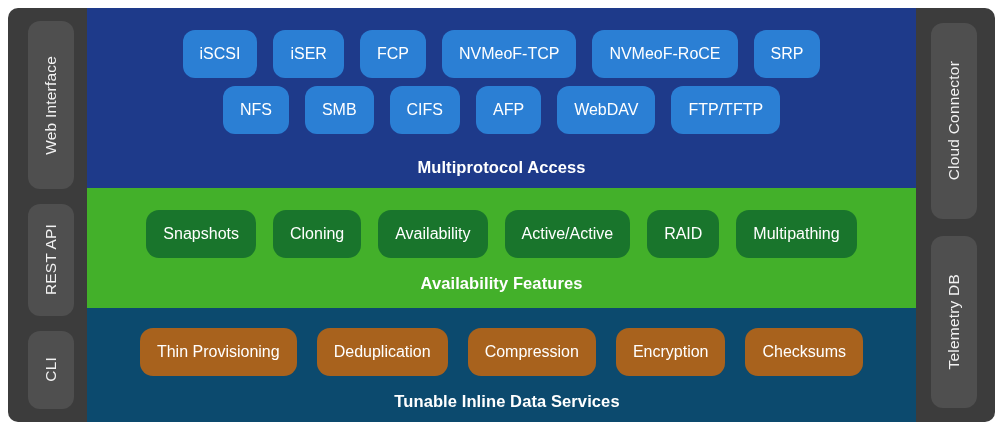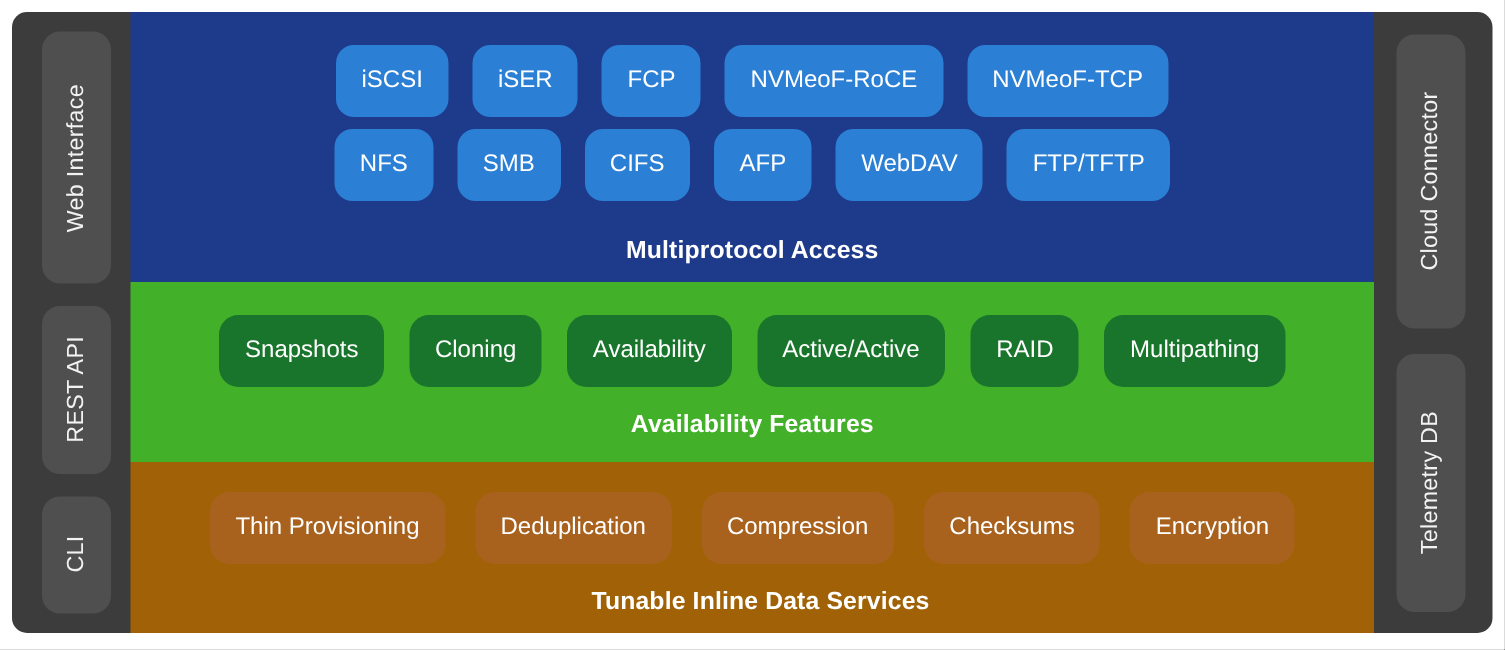--- a/index.html
+++ b/index.html
@@ -84,21 +84,21 @@
   .layer {
     position: relative;
     display: flex;
     flex-direction: column;
     justify-content: center;
     align-items: center;
     box-sizing: border-box;
   }
   .layer-blue   { background: #1e3a8a; height: 180px; }
   .layer-green  { background: #43b02a; height: 120px; }
-  .layer-orange { background: #a16207; height: 114px; }
+  .layer-orange { background: #0c4a6e; height: 114px; }
 
   .chip-row {
     display: flex;
     justify-content: center;
     align-items: center;
     width: 100%;
     box-sizing: border-box;
   }
   .layer-blue .chip-row   { gap: 16px; padding: 0 14px; }
   .layer-blue .chip-row.row-1 { margin-top: 10px; margin-bottom: 8px; }
@@ -172,24 +172,27 @@
           <div class="chip">
               <span>iSCSI</span>
             </div>
           <div class="chip">
               <span>iSER</span>
             </div>
           <div class="chip">
               <span>FCP</span>
             </div>
           <div class="chip">
+              <span>NVMeoF-TCP</span>
+            </div>
+          <div class="chip">
               <span>NVMeoF-RoCE</span>
             </div>
           <div class="chip">
-              <span>NVMeoF-TCP</span>
+              <span>SRP</span>
             </div>
         </div>
         <div class="chip-row row-2">
           <div class="chip">
               <span>NFS</span>
             </div>
           <div class="chip">
               <span>SMB</span>
             </div>
           <div class="chip">
@@ -237,24 +240,24 @@
           <div class="chip">
               <span>Thin Provisioning</span>
             </div>
           <div class="chip">
               <span>Deduplication</span>
             </div>
           <div class="chip">
               <span>Compression</span>
             </div>
           <div class="chip">
+              <span>Encryption</span>
+            </div>
+          <div class="chip">
               <span>Checksums</span>
-            </div>
-          <div class="chip">
-              <span>Encryption</span>
             </div>
         </div>
         <div class="layer-title">Tunable Inline Data Services</div>
       </div>
 
     </div>
 
     <div class="rail rail-right">
       <div class="rail-box size-lg">
         <span class="vtext">Cloud Connector</span>

